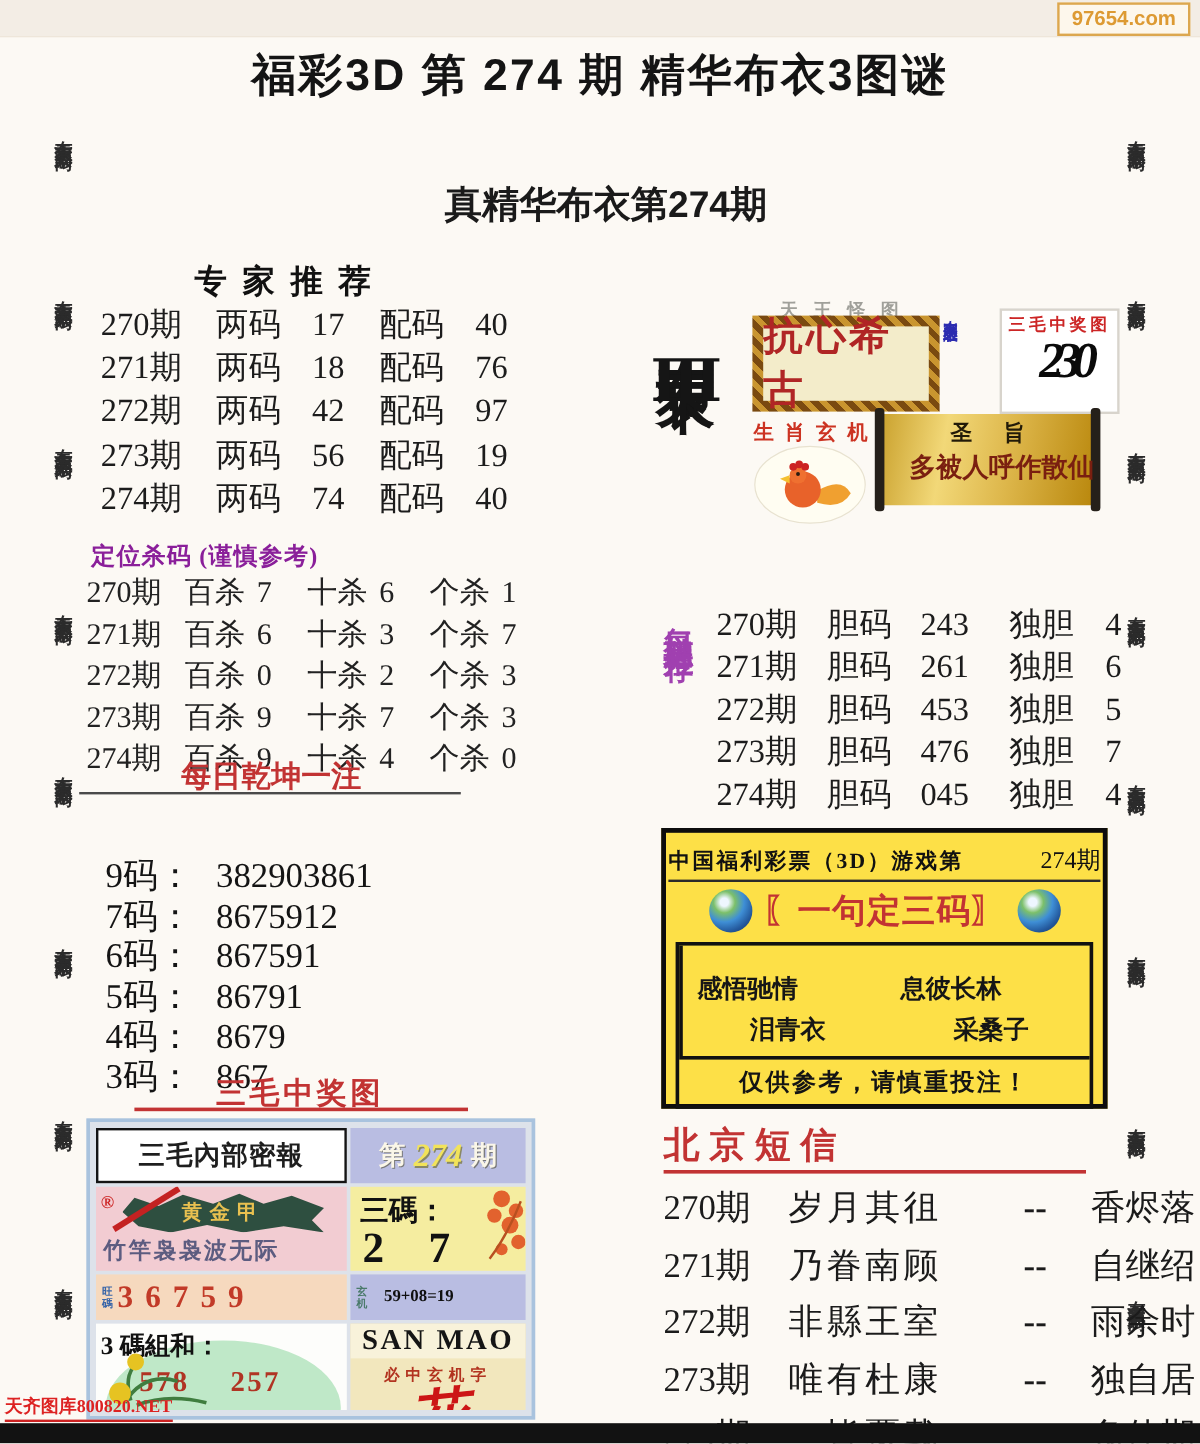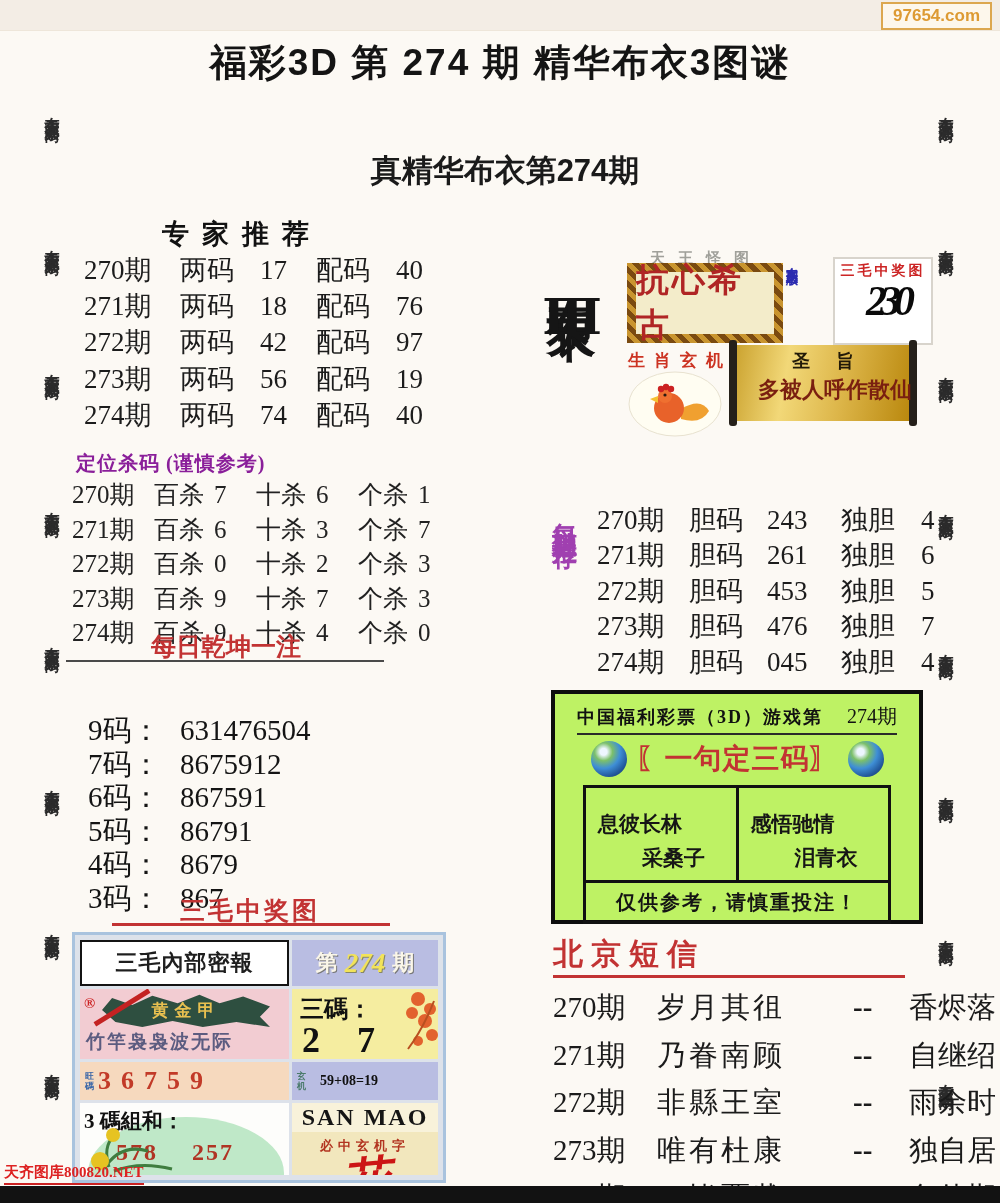--- a/index.html
+++ b/index.html
@@ -108,21 +108,21 @@
 
   #dd-vert{left:548px;top:503px;writing-mode:vertical-rl;text-orientation:upright;
            font-size:25px;font-weight:900;color:#a040b0;letter-spacing:4px;}
   #dd-rows{left:597px;top:503px;}
   .dd-row{display:flex;font-size:27px;line-height:35.4px;color:#1c1c1c;}
   .dd-row .ci{width:92px;}.dd-row .dl{width:78px;}.dd-row .dv{width:74px;}
   .dd-row .dl2{width:80px;}
 
   
   #yiju{left:551px;top:690px;width:372px;height:234px;box-sizing:border-box;border:4px solid #0d0d0d;
-        background:#bef264;padding:9px 22px 0;}
+        background:#fde047;padding:9px 2px 0;}
   #yiju-header{display:flex;align-items:baseline;border-bottom:2px solid #2a2a2a;padding-bottom:3px;}
   #yiju-header .pre{font-size:18px;font-weight:bold;letter-spacing:2px;color:#111;}
   #yiju-header .iss{margin-left:auto;font-size:20px;color:#111;}
   #yiju-titlerow{display:flex;align-items:center;justify-content:center;gap:9px;margin-top:5px;}
   #yiju-title{font-size:28px;font-weight:900;color:#c23333;letter-spacing:1px;}
   .globe{width:36px;height:36px;border-radius:50%;
          background:radial-gradient(circle at 35% 30%,#eef6ff 0 10%,#7cc06a 26%,#3f8fd6 48%,#23589c 72%,#102c55);}
   #yiju-inner{margin:7px 6px 0;border:3px solid #111;}
   #yiju-cells{display:flex;height:92px;}
   .yj-cell{flex:1;position:relative;}
@@ -263,21 +263,21 @@
       <span class="kl">个杀</span>
       <span class="kv">0</span>
     </div>
   </div>
 
   <div id="qk-title" class="abs">每日乾坤一注</div>
   <div id="qk-line" class="abs"></div>
   <div id="qk-rows" class="abs">
     <div class="qk-row">
       <span class="ql">9码：</span>
-      <span>631476504</span>
+      <span>382903861</span>
     </div>
     <div class="qk-row">
       <span class="ql">7码：</span>
       <span>8675912</span>
     </div>
     <div class="qk-row">
       <span class="ql">6码：</span>
       <span>867591</span>
     </div>
     <div class="qk-row">
@@ -435,27 +435,27 @@
       <span class="pre">中国福利彩票（3D）游戏第</span>
       <span class="iss">274期</span>
     </div>
     <div id="yiju-titlerow">
       <div class="globe"></div>
       <div id="yiju-title">〖一句定三码〗</div>
       <div class="globe"></div>
     </div>
     <div id="yiju-inner">
       <div id="yiju-cells">
+        <div class="yj-cell r">
+          <span class="yj-l1">感悟驰情</span>
+          <span class="yj-l2">泪青衣</span>
+        </div>
         <div class="yj-cell">
           <span class="yj-l1">息彼长林</span>
           <span class="yj-l2">采桑子</span>
-        </div>
-        <div class="yj-cell r">
-          <span class="yj-l1">感悟驰情</span>
-          <span class="yj-l2">泪青衣</span>
         </div>
       </div>
       <div id="yiju-note">仅供参考，请慎重投注！</div>
     </div>
   </div>
 
   <div id="bj-title" class="abs">北京短信</div>
   <div id="bj-line" class="abs"></div>
   <div id="bj-rows" class="abs">
     <div class="bj-row">

